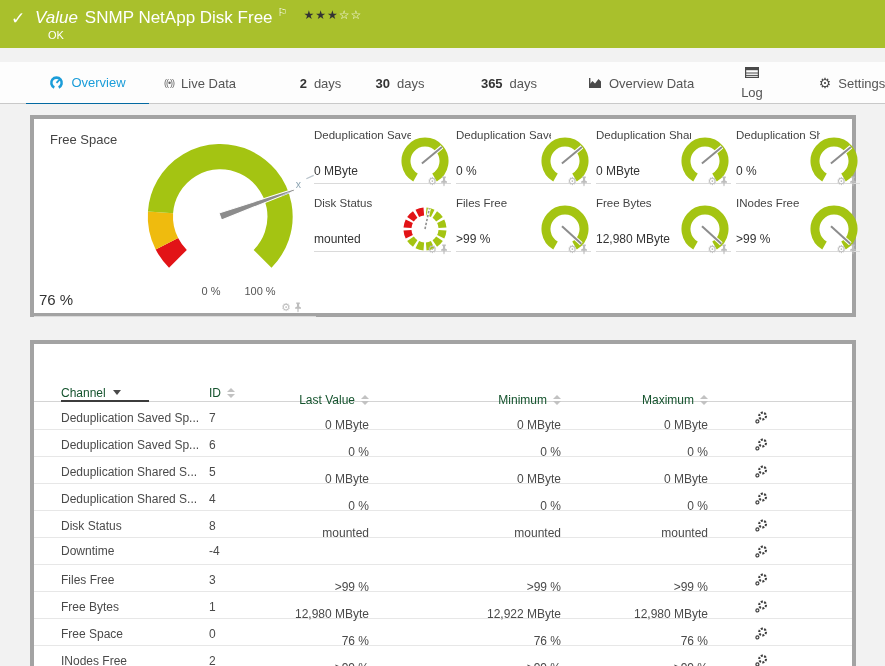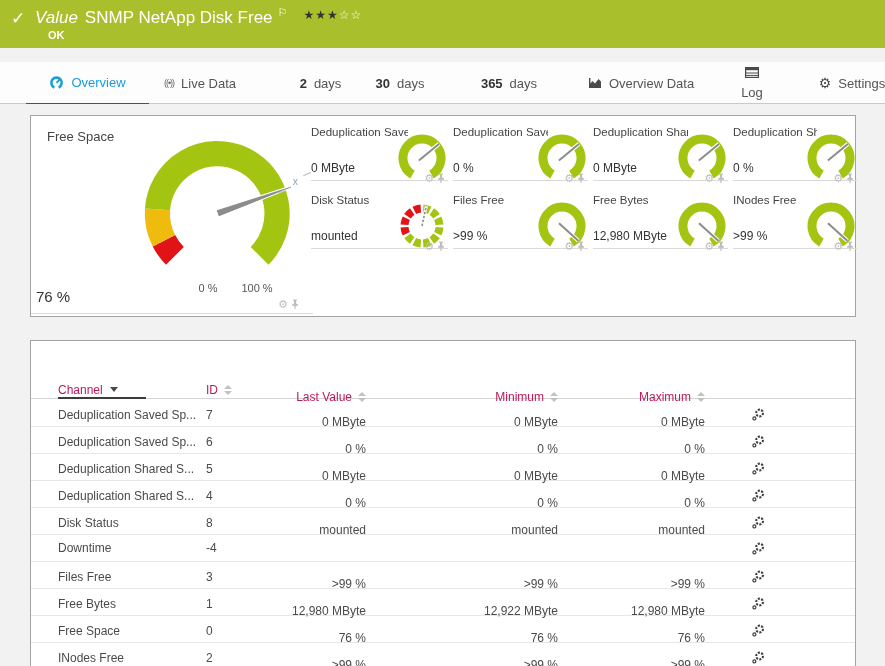--- a/index.html
+++ b/index.html
@@ -12,33 +12,33 @@
 
   
   .topbar{position:absolute; left:0; top:0; width:885px; height:48px; background:var(--green);}
   .check{position:absolute; left:11px; top:8px; color:#fff; font-size:17px; font-weight:bold;}
   .titleline{position:absolute; left:35px; top:6px; color:#fff; font-size:17px; white-space:nowrap;}
   .kind{font-style:italic; margin-right:7px;}
   .flag{font-size:11px; vertical-align:7px; margin-left:5px; color:#fff;}
   .stars{margin-left:16px; font-size:12px; letter-spacing:1px; vertical-align:4px; cursor:pointer;}
   .stars .fill{color:#333;}
   .stars .empty{color:#fdfdf4;}
-  .status-ok{position:absolute; left:48px; top:29px; color:#fff; font-size:11px; font-weight:bold;}
+  .status-ok{position:absolute; left:48px; top:29px; color:#fff; font-size:11px; font-weight:normal;}
 
   
   .tabs{position:absolute; left:0; top:62px; width:885px; height:42px; background:#fdfdfd; border-bottom:1px solid #c9c9c9;}
   .tab{position:absolute; top:0; height:42px; display:flex; align-items:center; justify-content:center; gap:7px;
        font-size:13px; color:#555; cursor:pointer; white-space:nowrap;}
   .tab.active{color:var(--blue); border-bottom:1px solid #0369a1;}
   .tab-num{color:#333; font-weight:bold;}
   .live-icon{font-size:9px; color:#666; letter-spacing:-1px;}
   .gear-glyph{font-size:14px; color:#4a4a4a; line-height:1;}
 
   
-  .panel{position:absolute; left:30px; width:826px; background:#fff; border:1px solid #a3a3a3;}
+  .panel{position:absolute; left:30px; width:826px; background:#fff; border:4px solid #a3a3a3;}
   .gauges-panel{top:115px; height:202px;}
   .table-panel{top:340px; height:330px;}
 
   
   .main-title{position:absolute; left:16px; top:13px; font-size:13px; color:#444;}
   .main-gauge-svg{position:absolute; left:97px; top:3px;}
   .arc{fill:none; stroke-width:24;}
   .arc-red{stroke:var(--gred);} .arc-yellow{stroke:var(--gyellow);} .arc-green{stroke:var(--ggreen);}
   .scale-label{position:absolute; top:166px; font-size:11px; color:#555; text-align:center;}
   .scale-min{left:152px; width:50px;} .scale-max{left:200px; width:52px;}
@@ -51,21 +51,21 @@
   
   .mini-cell{position:absolute; height:55px; border-bottom:1px solid #dadada;}
   .mini-title{font-size:11.5px; color:#444; white-space:nowrap; overflow:hidden; max-width:calc(100% - 40px);}
   .mini-value{position:absolute; left:0; bottom:5px; font-size:12px; color:#333; white-space:nowrap;}
   .mini-gauge{position:absolute; right:2px; top:6px; width:48px; height:48px;}
   .mini-icons{right:3px; bottom:-4px;}
 
   
   .thead,.trow{display:grid; grid-template-columns:148px 70px 90px 192px 147px 1fr; padding-left:27px;}
   .thead{position:absolute; top:34px; left:0; right:0; height:24px; border-bottom:1px solid #d4d4d4;
-         font-size:12px; color:#be185d; align-items:center;}
+         font-size:12px; color:#14532d; align-items:center;}
   .hc{display:flex; align-items:center;}
   .hr{justify-content:flex-end;}
   .sorted-underline{position:absolute; left:27px; top:56px; width:88px; height:2px; background:#3c3c3c;}
   .tbody{position:absolute; top:59px; left:0; right:0;}
   .trow{height:27px; align-items:center; border-bottom:1px solid #e7e7e7; font-size:12px; color:#4a4a4a;}
   .c1{white-space:nowrap; overflow:hidden;}
   .c3,.c4,.c5{text-align:right;margin-top:15px;}
   .c6{display:flex; padding-left:46px;}
   .edit{cursor:pointer; line-height:0;}
   .caret{display:inline-flex; flex-direction:column; gap:2px; margin-left:6px;}

